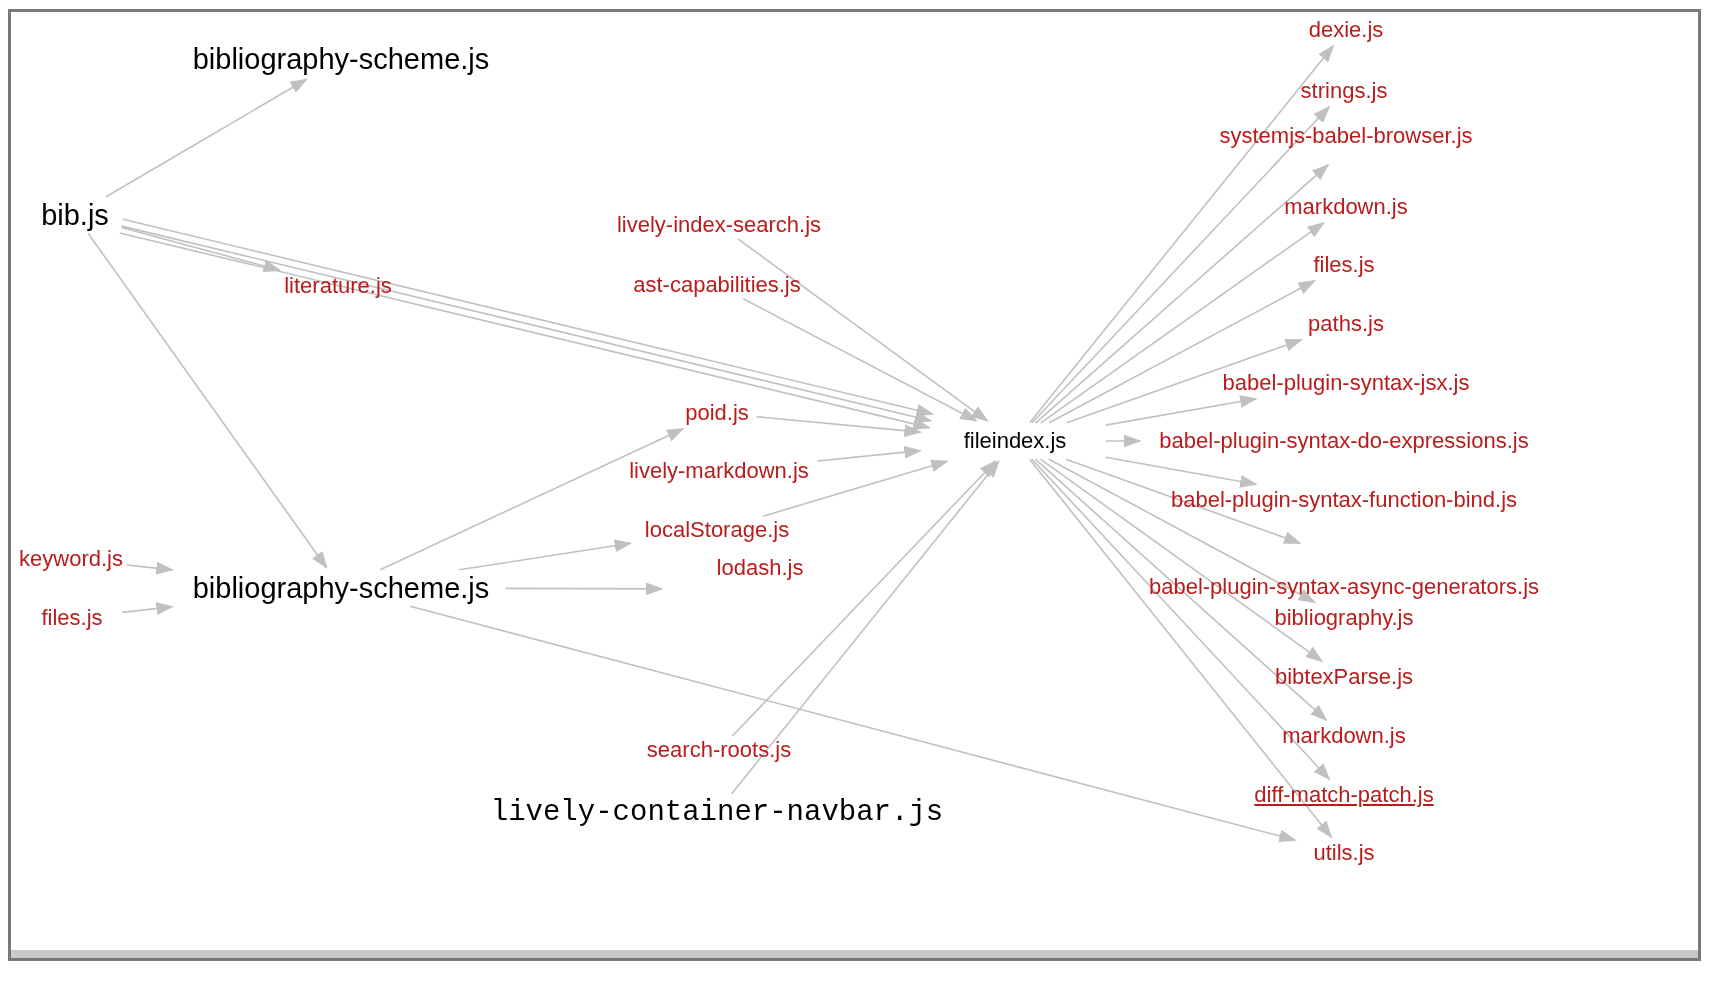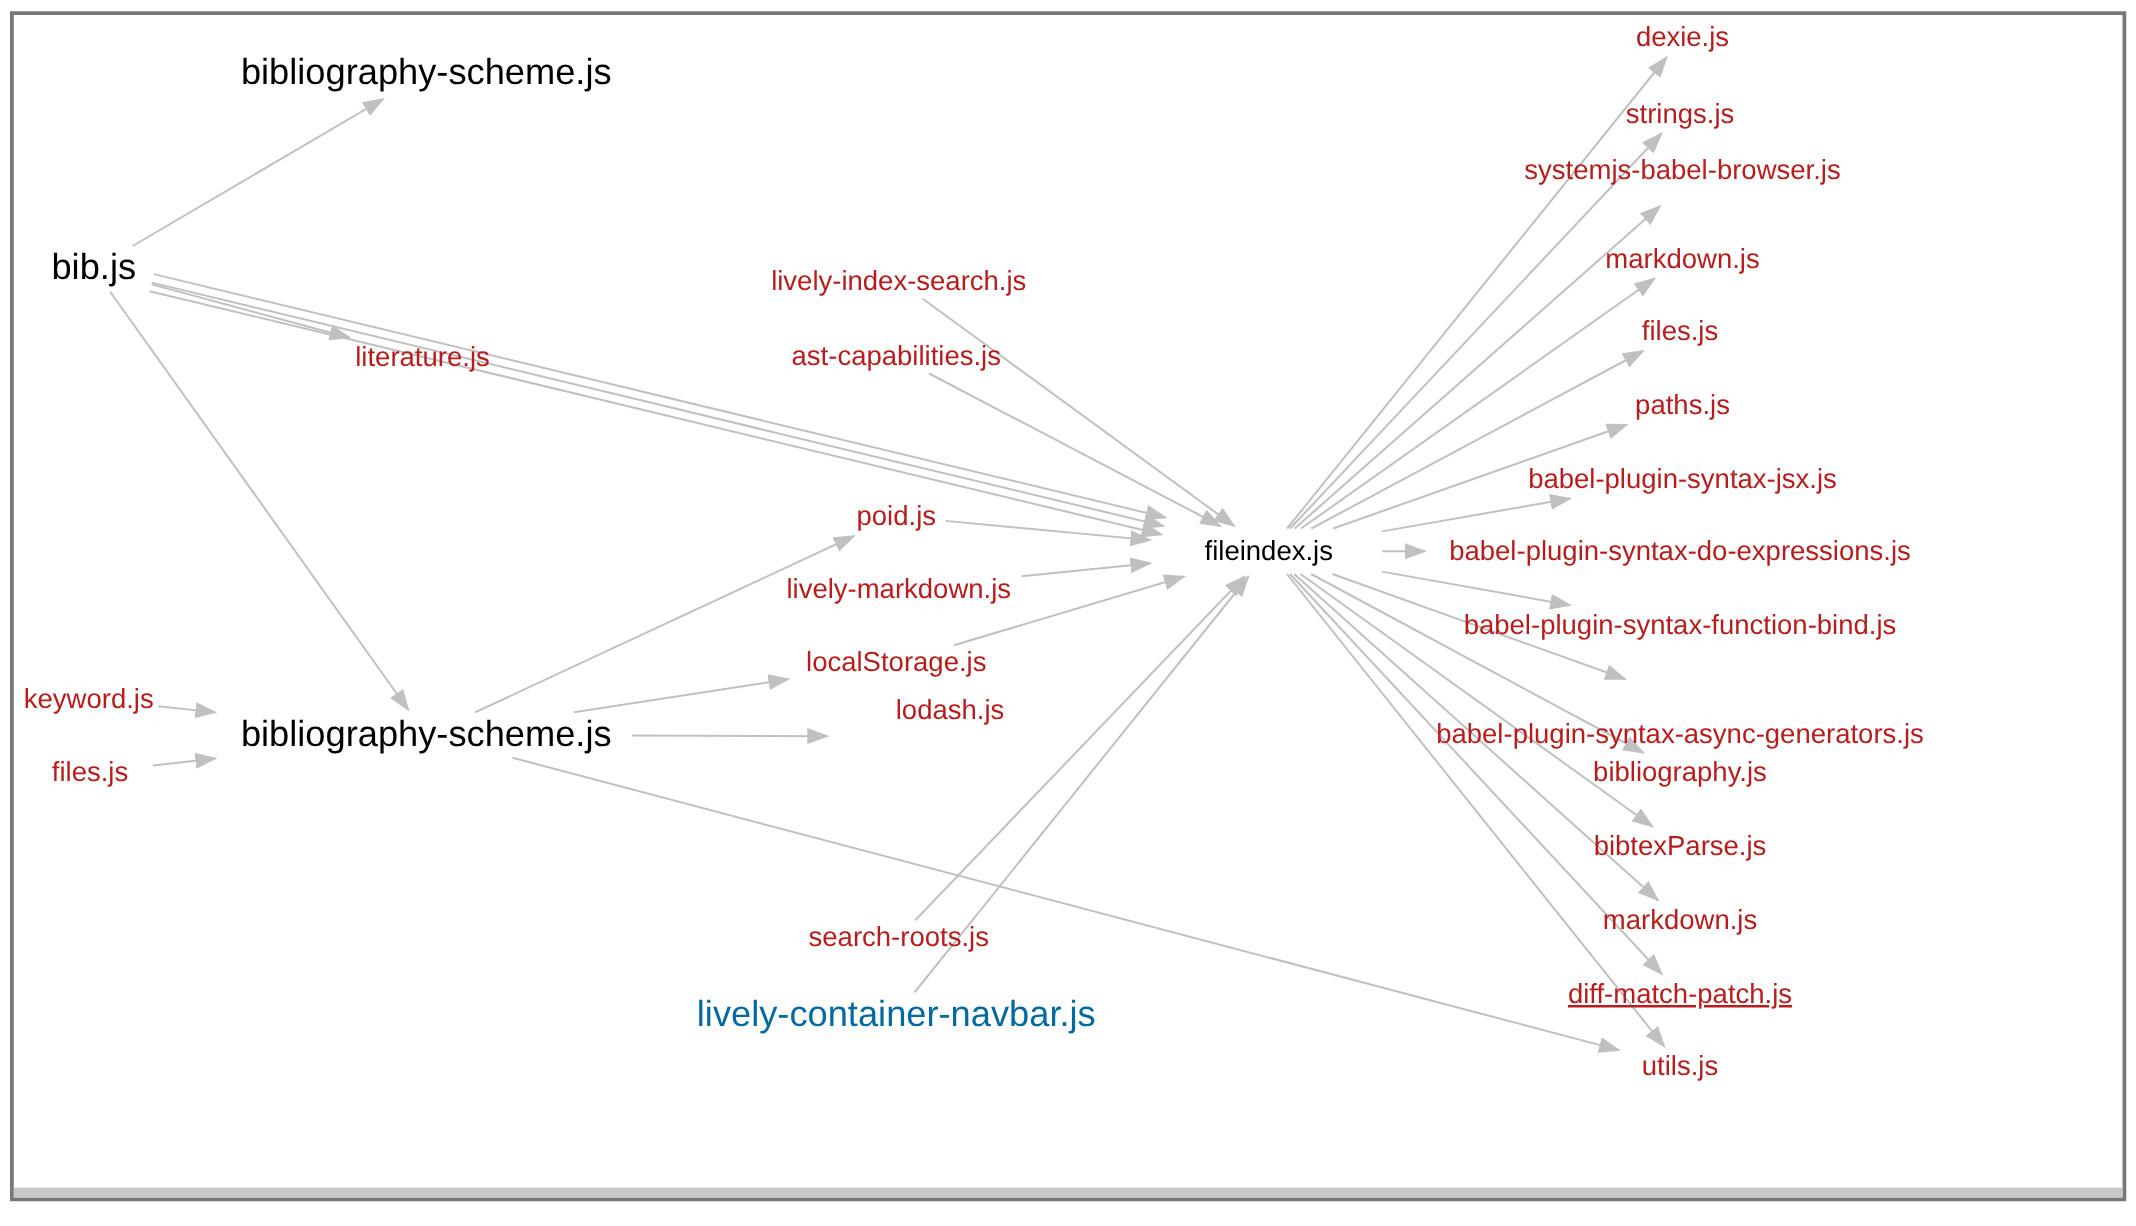--- a/index.html
+++ b/index.html
@@ -81,22 +81,23 @@
   }
   .node.root {
     color: #000000;
     font-size: 29px;
   }
   .node.hub {
     color: #000000;
     font-size: 22px;
   }
   .node.selected {
-    color: #0369a1;
+    color: #000000;
     font-size: 29px;
+    font-family: Liberation Mono, monospace;
   }
 </style>
 </head>
 <body>
 
 <div id="app">
 
   <div id="top-clip">
     <div class="clip-text"></div>
   </div>

